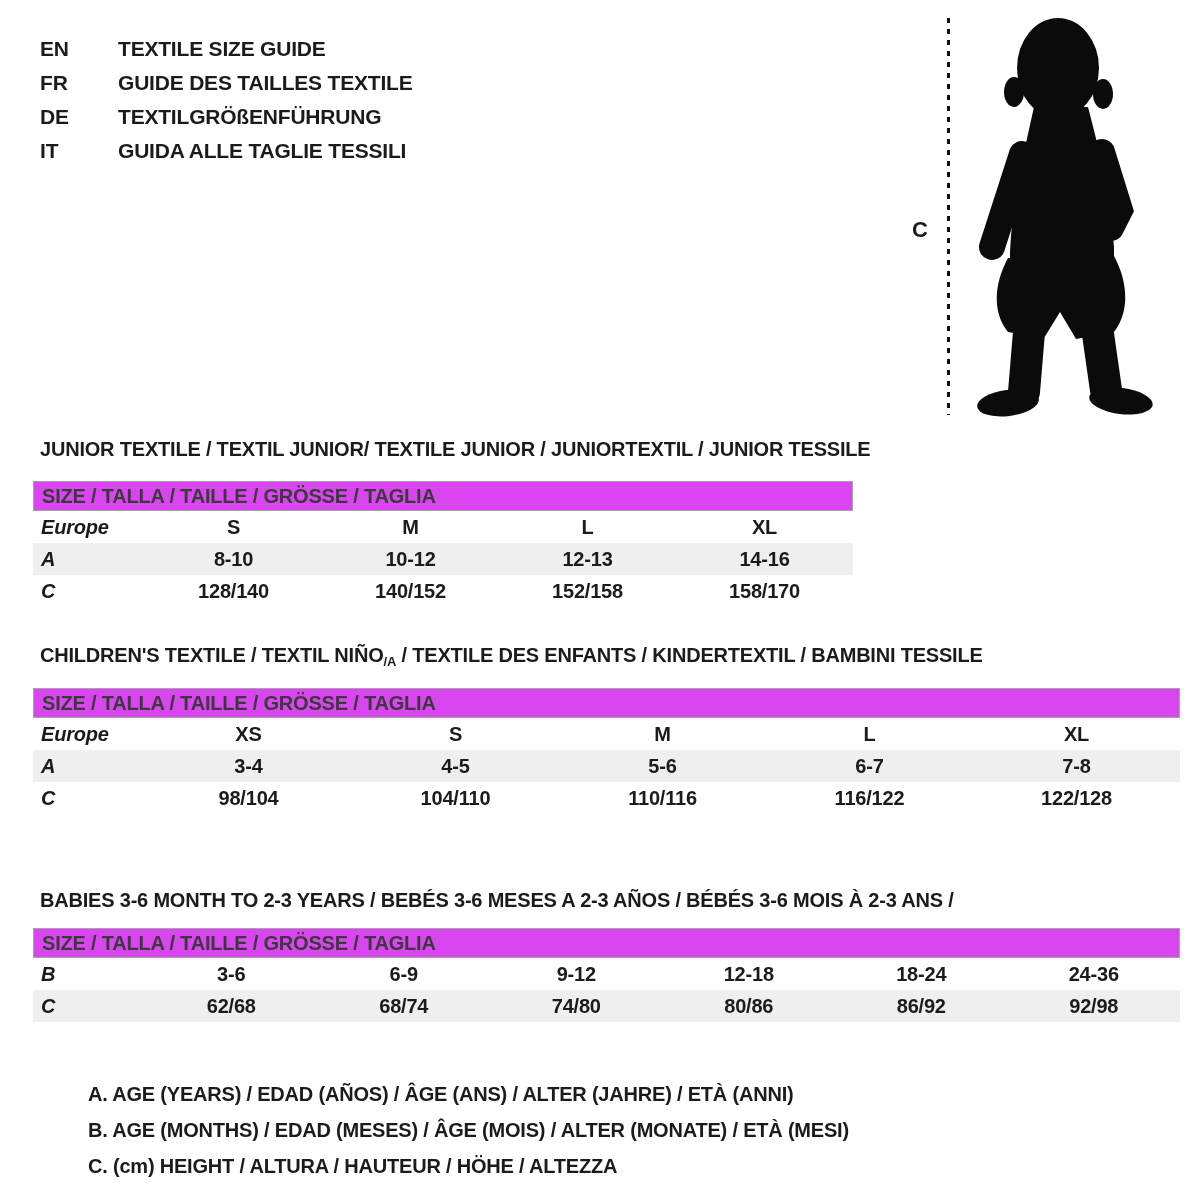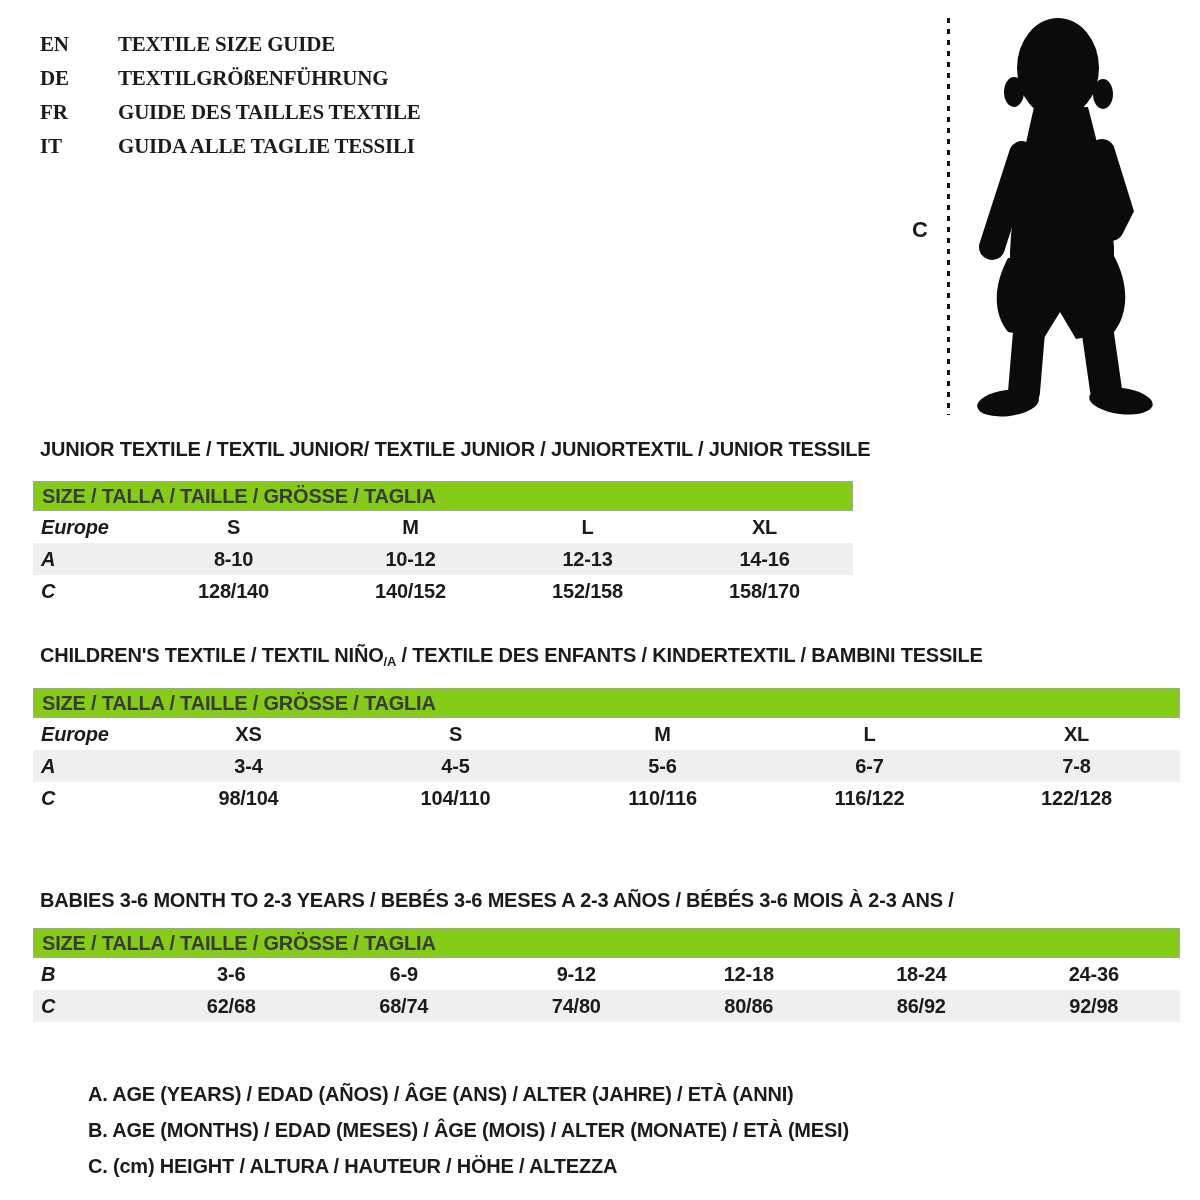--- a/index.html
+++ b/index.html
@@ -8,21 +8,21 @@
     position:relative;
     background:#ffffff;
     font-family:"Liberation Sans", sans-serif;
     font-weight:bold;
     color:#1b1b1b;
     letter-spacing:-0.2px;
     overflow:hidden;
   }
   
   .lang-block { position:absolute; left:40px; top:32px; }
-  .lang-row { display:flex; height:34px; align-items:flex-start; font-size:21px;font-family:Liberation Serif, serif; }
+  .lang-row { display:flex; height:34px; align-items:center; font-size:21px; }
   .lang-code { width:78px; }
   .lang-label { white-space:nowrap; }
 
   
   .measure-line {
     position:absolute; left:947px; top:18px; width:3px; height:397px;
     background:repeating-linear-gradient(to bottom, #111 0px, #111 5px, transparent 5px, transparent 11px);
   }
   .measure-label { position:absolute; left:912px; top:217px; font-size:22px; }
   .baby-svg { position:absolute; left:962px; top:12px; width:204px; height:406px; }
@@ -33,21 +33,21 @@
   .title-junior { top:438px; }
   .title-children { top:644px; }
   .title-babies { top:885px; line-height:31px; }
 
   
   .tbl { position:absolute; left:33px; }
   .tbl-junior { top:481px; width:820px; }
   .tbl-children { top:688px; width:1147px; }
   .tbl-babies { top:928px; width:1147px; }
   .tbl-head {
-    height:30px; background:#84cc16; border:1px solid #a5a5a5;
+    height:30px; background:#d946ef; border:1px solid #a5a5a5;
     display:flex; align-items:center; padding-left:8px;
     font-size:20px; color:#3a3a3a; white-space:nowrap;
   }
   .trow { display:flex; height:32px; align-items:center; font-size:20px; }
   .trow.shaded { background:#efefef; }
   .rlabel { width:112px; padding-left:8px;font-style:italic; }
   .tcell { flex:1; text-align:center; }
 
   
   .legend { position:absolute; left:40px; top:1076px;margin-left:48px; }
@@ -55,26 +55,26 @@
 </style>
 </head>
 <body>
 
 <div class="lang-block">
   <div class="lang-row">
     <span class="lang-code">EN</span>
     <span class="lang-label">TEXTILE SIZE GUIDE</span>
   </div>
   <div class="lang-row">
+    <span class="lang-code">FR</span>
+    <span class="lang-label">GUIDE DES TAILLES TEXTILE</span>
+  </div>
+  <div class="lang-row">
     <span class="lang-code">DE</span>
     <span class="lang-label">TEXTILGRÖßENFÜHRUNG</span>
-  </div>
-  <div class="lang-row">
-    <span class="lang-code">FR</span>
-    <span class="lang-label">GUIDE DES TAILLES TEXTILE</span>
   </div>
   <div class="lang-row">
     <span class="lang-code">IT</span>
     <span class="lang-label">GUIDA ALLE TAGLIE TESSILI</span>
   </div>
 </div>
 
 <div class="measure-line"></div>
 <div class="measure-label">C</div>
 <svg class="baby-svg" viewBox="0 0 204 406" xmlns="http://www.w3.org/2000/svg">

